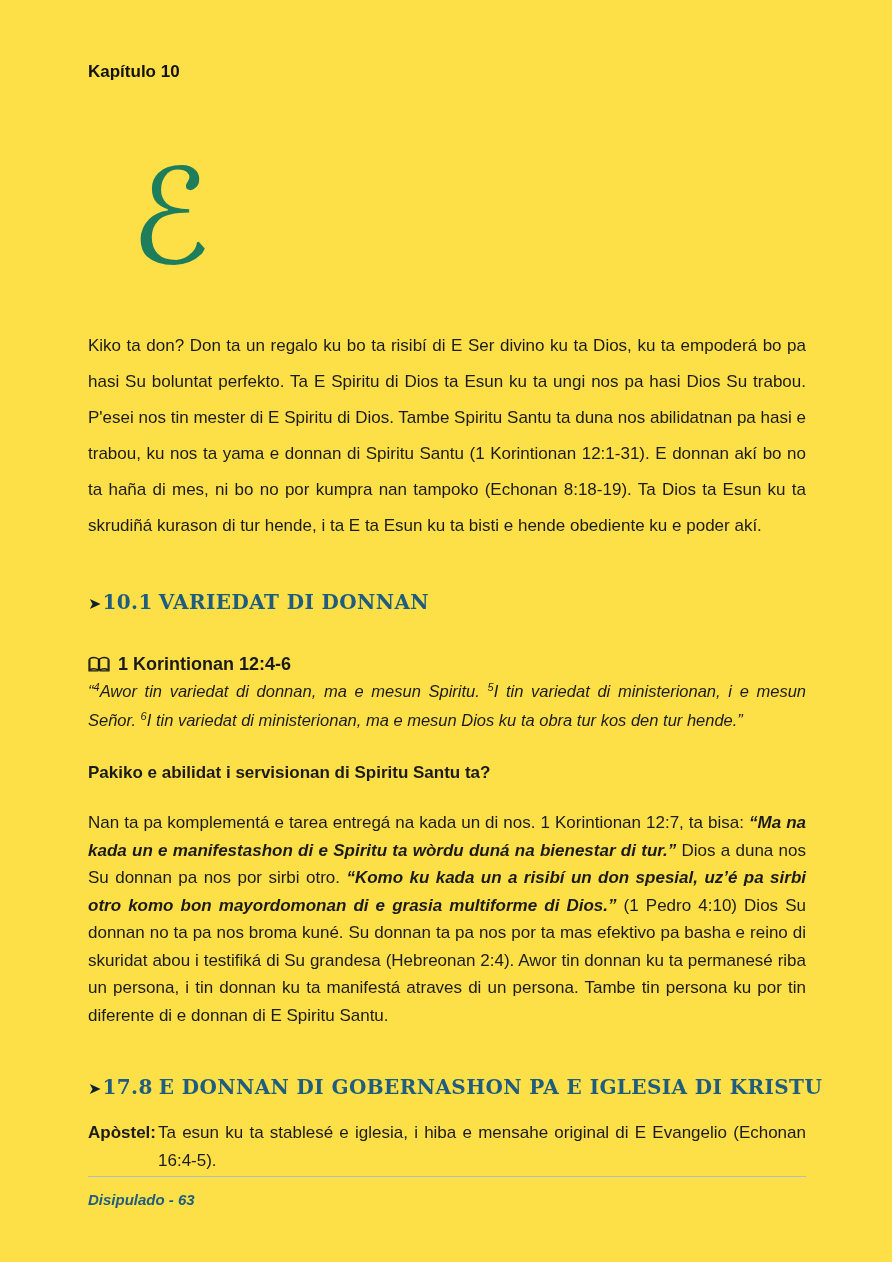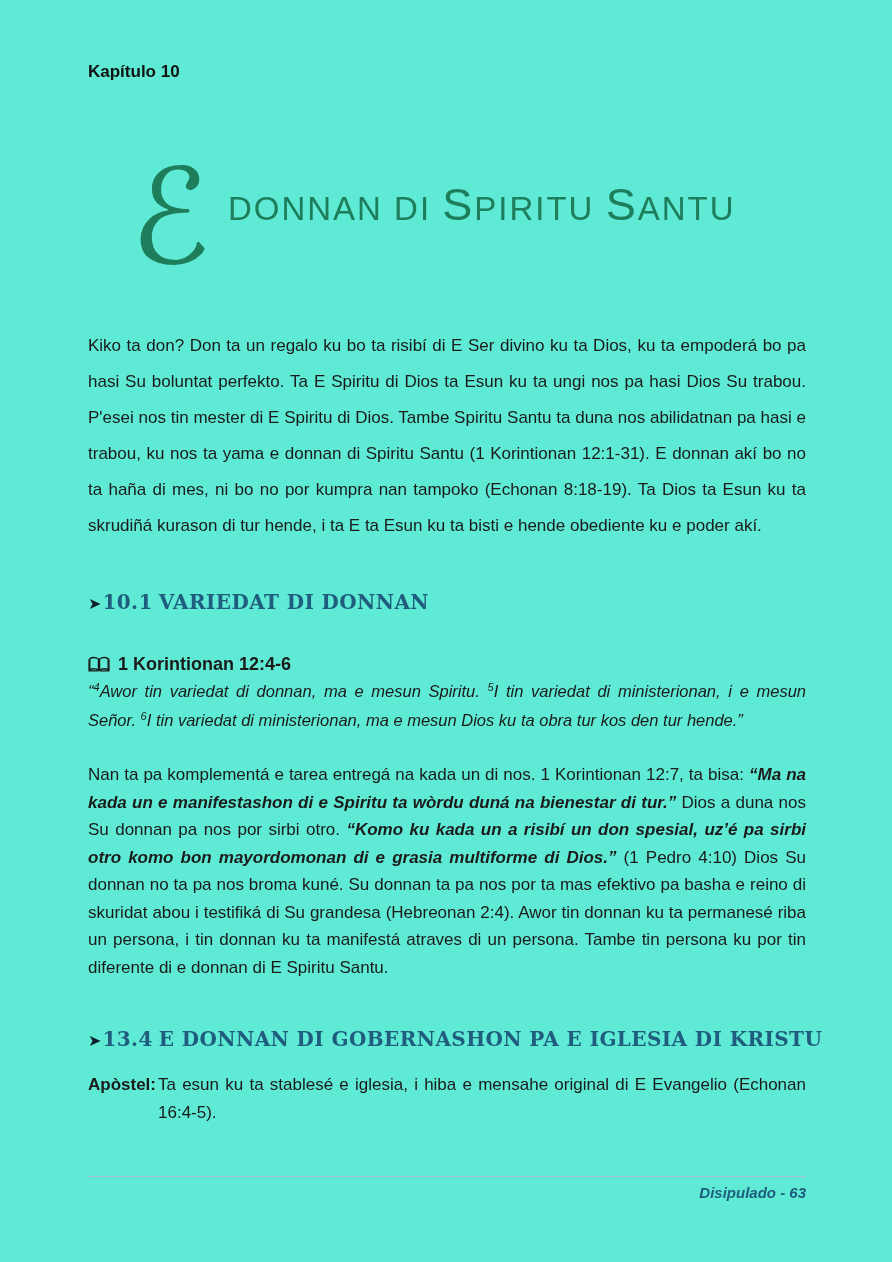--- a/index.html
+++ b/index.html
@@ -1,20 +1,20 @@
 <!DOCTYPE html>
 <html lang="pap"><head>
 <meta charset="utf-8">
 <style>
   html,body{margin:0;padding:0;background:#e8e8e8;}
   .page{
     position:relative;
     width:892px;height:1262px;
     margin:0 auto;
-    background:#5eead4;
+    background:#fde047;
     box-sizing:border-box;
     padding:62px 86px 0 88px;
     font-family:"Liberation Sans",sans-serif;
     color:#1b1b1b;
     overflow:hidden;
   }
   .chapter-label{
     font-size:17px;font-weight:bold;color:#111;
   }
   .title-row{
@@ -102,40 +102,39 @@
     grid-template-columns:70px 1fr;
     column-gap:0;
   }
   .def-label{font-weight:bold;}
   .def-text{text-align:justify;}
   .footer{
     position:absolute;
     left:88px;right:86px;
     top:1176px;
     border-top:1px solid #a9bec9;
-    padding-top:7px;
-    text-align:right;
+    padding-top:14px;
+    text-align:left;
   }
   .footer-text{
     font-size:15px;
     font-style:italic;
     font-weight:bold;
     color:#1F5C7E;
   }
 </style>
 </head>
 <body>
 
 <div class="page">
 
   <div class="chapter-label">Kapítulo 10</div>
 
   <div class="title-row">
     <span class="title-initial">ℰ</span>
-    <span class="title-text"><span class="tc-small">donnan di </span><span class="tc-big">S</span><span class="tc-small">piritu </span><span class="tc-big">S</span><span class="tc-small">antu</span></span>
   </div>
 
   <p class="intro">Kiko ta don? Don ta un regalo ku bo ta risibí di E Ser divino ku ta Dios, ku ta empoderá bo pa hasi Su boluntat perfekto. Ta E Spiritu di Dios ta Esun ku ta ungi nos pa hasi Dios Su trabou. P'esei nos tin mester di E Spiritu di Dios. Tambe Spiritu Santu ta duna nos abilidatnan pa hasi e trabou, ku nos ta yama e donnan di Spiritu Santu (1 Korintionan 12:1-31). E donnan akí bo no ta haña di mes, ni bo no por kumpra nan tampoko (Echonan 8:18-19). Ta Dios ta Esun ku ta skrudiñá kurason di tur hende, i ta E ta Esun ku ta bisti e hende obediente ku e poder akí.</p>
 
   <div class="section-heading">
     <span class="arrow">➤</span><span class="sec-num">10.1</span><span>VARIEDAT DI DONNAN</span>
   </div>
 
   <div class="scripture-ref">
     <span class="book-icon">
@@ -143,25 +142,26 @@
         <path d="M2 2.6 C5 1 9 1.4 11.4 3 L11.4 15.2 C9 13.6 5 13.2 2 14.8 Z" fill="none" stroke="#1a1a1a" stroke-width="1.5" stroke-linejoin="round"></path>
         <path d="M22 2.6 C19 1 15 1.4 12.6 3 L12.6 15.2 C15 13.6 19 13.2 22 14.8 Z" fill="none" stroke="#1a1a1a" stroke-width="1.5" stroke-linejoin="round"></path>
         <path d="M1 3.4 L1 16 L11.4 16 M23 3.4 L23 16 L12.6 16" fill="none" stroke="#1a1a1a" stroke-width="1.2" stroke-linejoin="round"></path>
       </svg>
     </span>
     <span>1 Korintionan 12:4-6</span>
   </div>
 
   <p class="scripture-quote"><span>“</span><sup>4</sup><span>Awor tin variedat di donnan, ma e mesun Spiritu. </span><sup>5</sup><span>I tin variedat di ministerionan, i e mesun Señor. </span><sup>6</sup><span>I tin variedat di ministerionan, ma e mesun Dios ku ta obra tur kos den tur hende.”</span></p>
 
+  <div class="question">Pakiko e abilidat i servisionan di Spiritu Santu ta?</div>
 
   <p class="body-para"><span>Nan ta pa komplementá e tarea entregá na kada un di nos. 1 Korintionan 12:7, ta bisa: </span><span class="bi">“Ma na kada un e manifestashon di e Spiritu ta wòrdu duná na bienestar di tur.”</span><span> Dios a duna nos Su donnan pa nos por sirbi otro. </span><span class="bi">“Komo ku kada un a risibí un don spesial, uz’é pa sirbi otro komo bon mayordomonan di e grasia multiforme di Dios.”</span><span> (1 Pedro 4:10) Dios Su donnan no ta pa nos broma kuné. Su donnan ta pa nos por ta mas efektivo pa basha e reino di skuridat abou i testifiká di Su grandesa (Hebreonan 2:4). Awor tin donnan ku ta permanesé riba un persona, i tin donnan ku ta manifestá atraves di un persona. Tambe tin persona ku por tin diferente di e donnan di E Spiritu Santu.</span></p>
 
   <div class="section-heading">
-    <span class="arrow">➤</span><span class="sec-num">13.4</span><span>E DONNAN DI GOBERNASHON PA E IGLESIA DI KRISTU</span>
+    <span class="arrow">➤</span><span class="sec-num">17.8</span><span>E DONNAN DI GOBERNASHON PA E IGLESIA DI KRISTU</span>
   </div>
 
   <div class="def-list">
     <div class="def-item">
       <span class="def-label">Apòstel:</span>
       <span class="def-text">Ta esun ku ta stablesé e iglesia, i hiba e mensahe original di E Evangelio (Echonan 16:4-5).</span>
     </div>
   </div>
 
   <div class="footer">

